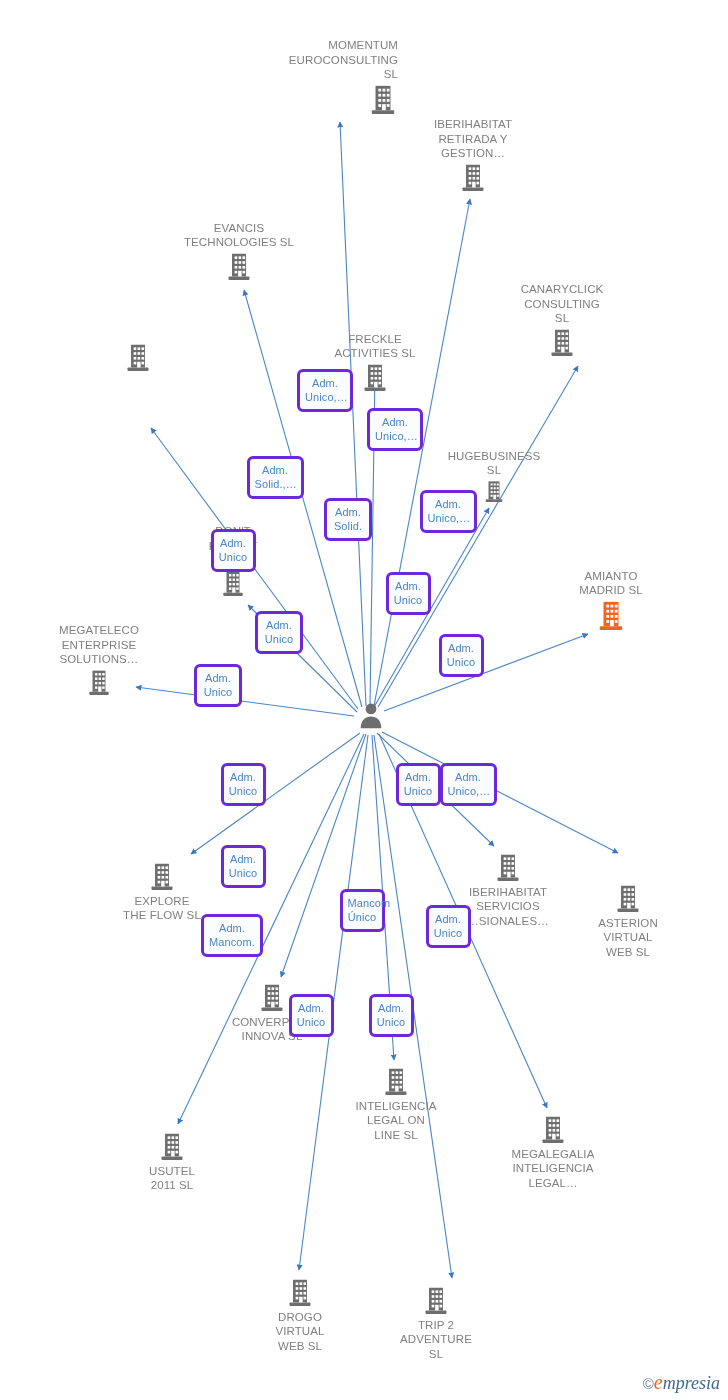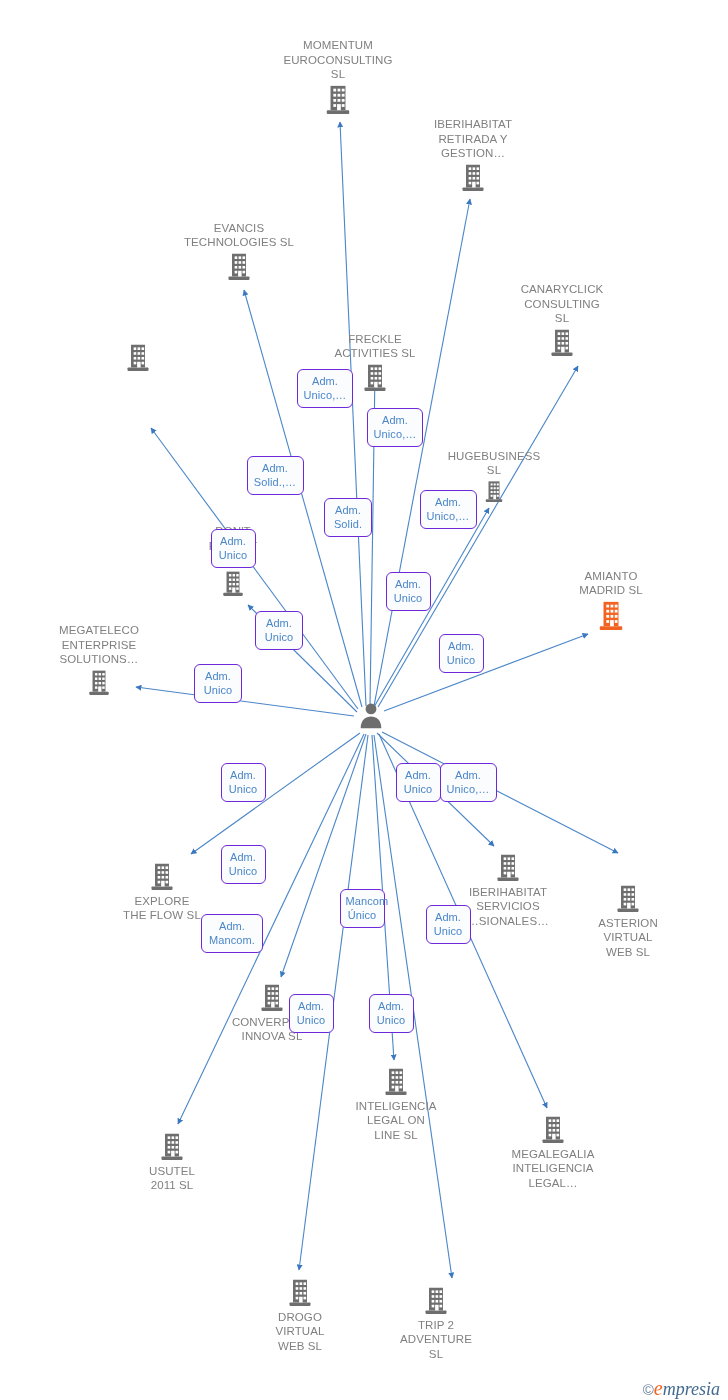--- a/index.html
+++ b/index.html
@@ -45,36 +45,36 @@
     white-space: pre-line;
     font-family: "Liberation Sans", sans-serif;
   }
   .node.label-above .label { margin-bottom: 2px; }
   .node.label-below .label { margin-top: 2px; }
 
   .edge-label {
     position: absolute;
     z-index: 5;
     box-sizing: border-box;
-    border: 1px solid #6d28d9;
+    border: 3px solid #6d28d9;
     border-radius: 6px;
     background: #fbfcfe;
     color: #4a86c8;
     font-size: 11px;
     line-height: 14px;
     font-family: "Liberation Sans", sans-serif;
     text-align: center;
     padding: 4px 5px 5px 5px;
     white-space: pre-line;
     letter-spacing: 0.1px;
   }
   .watermark {
     position: absolute;
     right: 8px;
-    bottom: 0;
+    bottom: 6px;
     z-index: 8;
     font-size: 17px;
     font-family: "Liberation Serif", serif;
     color: #4a5a75;
     white-space: nowrap;
     margin-left: 42px;
   }
   .watermark .c-mark {
     color: #6b7f99;
     font-size: 15px;
@@ -121,21 +121,21 @@
       <path d="M 366 734 L 281 977"></path>
       <path d="M 372 735 L 394 1060"></path>
       <path d="M 379 734 L 547 1108"></path>
       <path d="M 364 734 L 178 1124"></path>
       <path d="M 368 735 L 299 1270"></path>
       <path d="M 374 735 L 452 1278"></path>
     </g>
   </svg>
 
   <div id="nodes-root">
-      <div class="node label-above" style="left: 338px; top: 38.2px;">
+      <div class="node label-above" style="left: 338px; top: 38.2px; text-align: right;">
         <span class="label">MOMENTUM
 EUROCONSULTING
 SL</span>
         <span class="icon-wrap"><svg width="30" height="31.8" viewBox="0 0 32 34" xmlns="http://www.w3.org/2000/svg">
             <g fill="#6e6e6e">
               <rect x="8" y="2" width="16" height="26"></rect>
               <rect x="4" y="28" width="24" height="4" rx="1"></rect>
             </g>
             <g fill="#ffffff">
               <rect x="11" y="5" width="3" height="3"></rect>

